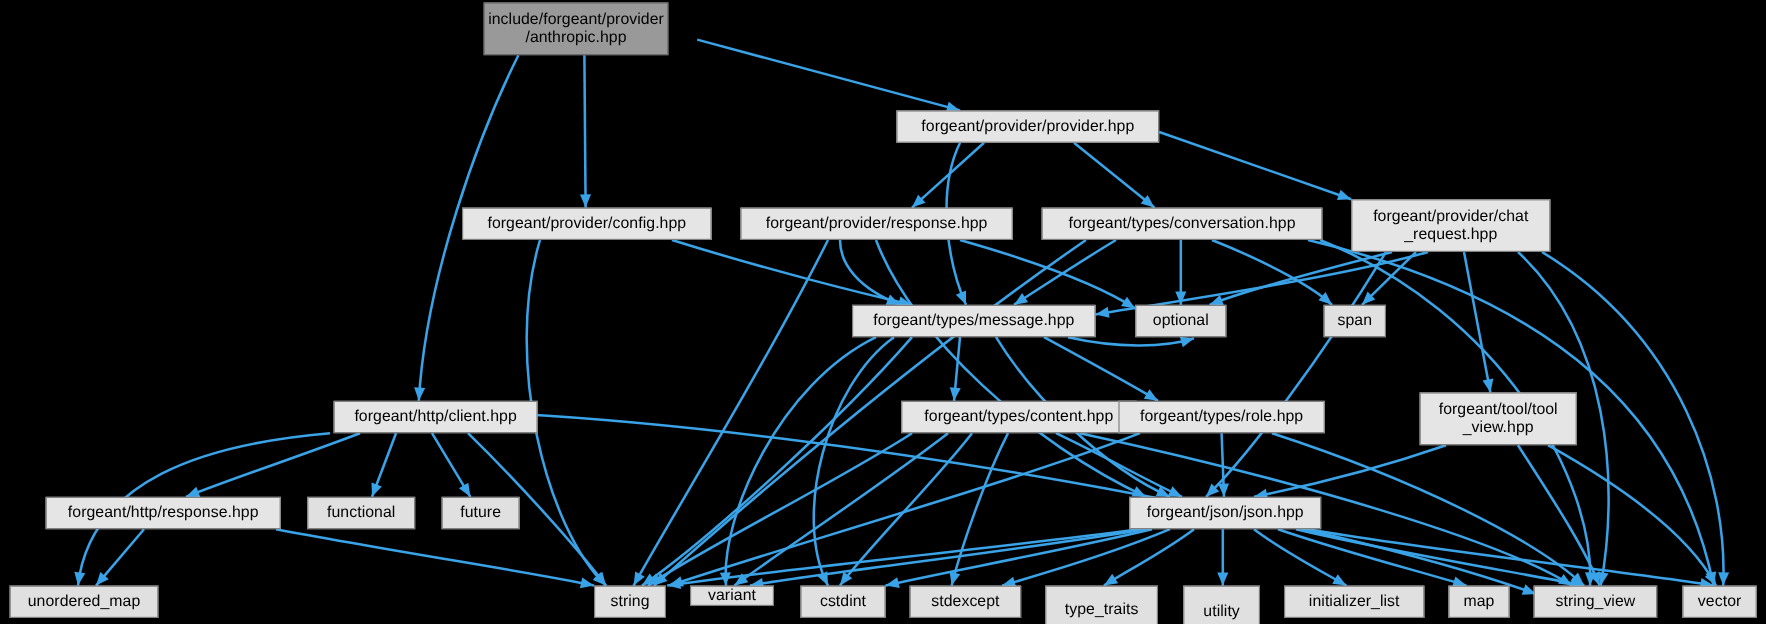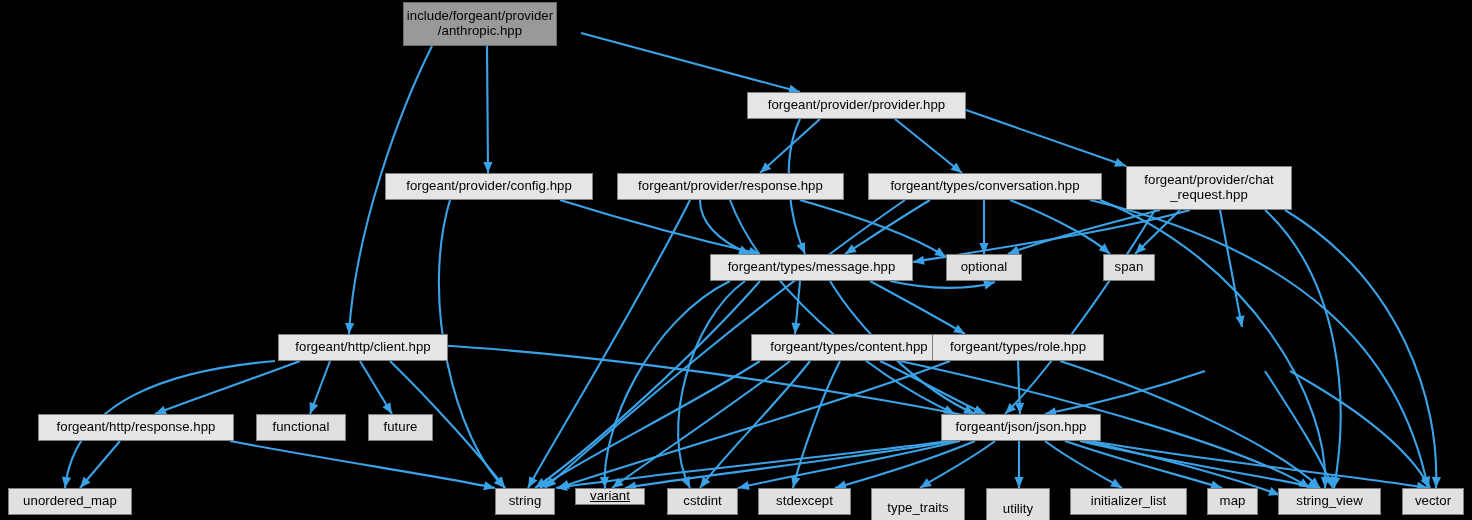--- a/index.html
+++ b/index.html
@@ -197,27 +197,29 @@
     <div class="gnode file" style="left: 385px; top: 173px; width: 208px; height: 27px;"><span>forgeant/provider/config.hpp</span></div>
     <div class="gnode file" style="left: 868px; top: 173px; width: 234px; height: 27px;"><span>forgeant/types/conversation.hpp</span></div>
     <div class="gnode file" style="left: 1126px; top: 166px; width: 166px; height: 44px;"><span>forgeant/provider/chat
 _request.hpp</span></div>
     <div class="gnode file" style="left: 710px; top: 254px; width: 203px; height: 27px;"><span>forgeant/types/message.hpp</span></div>
     <div class="gnode system" style="left: 946px; top: 254px; width: 76px; height: 27px;"><span>optional</span></div>
     <div class="gnode system" style="left: 1103px; top: 254px; width: 52px; height: 27px;"><span>span</span></div>
     <div class="gnode file" style="left: 263px; top: 334px; width: 170px; height: 27px; margin-left: 15px;"><span>forgeant/http/client.hpp</span></div>
     <div class="gnode file" style="left: 711px; top: 334px; width: 196px; height: 27px; margin-left: 40px;"><span>forgeant/types/content.hpp</span></div>
     <div class="gnode file" style="left: 932px; top: 334px; width: 172px; height: 27px;"><span>forgeant/types/role.hpp</span></div>
+    <div class="gnode file" style="left: 1183px; top: 327px; width: 131px; height: 44px;"><span>forgeant/tool/tool
+_view.hpp</span></div>
     <div class="gnode file" style="left: 38px; top: 414px; width: 196px; height: 27px;"><span>forgeant/http/response.hpp</span></div>
     <div class="gnode system" style="left: 256px; top: 414px; width: 90px; height: 27px;"><span>functional</span></div>
     <div class="gnode system" style="left: 368px; top: 414px; width: 65px; height: 27px;"><span>future</span></div>
     <div class="gnode file" style="left: 941px; top: 414px; width: 160px; height: 27px;"><span>forgeant/json/json.hpp</span></div>
     <div class="gnode system" style="left: 8px; top: 488px; width: 124px; height: 27px;"><span>unordered_map</span></div>
     <div class="gnode system" style="left: 495px; top: 488px; width: 60px; height: 27px;"><span>string</span></div>
-    <div class="gnode system" style="left: 575px; top: 488px; width: 70px; height: 17px; text-decoration: underline;"><span>variant</span></div>
+    <div class="gnode system" style="left: 575px; top: 488px; width: 70px; height: 17px;"><span>variant</span></div>
     <div class="gnode system" style="left: 667px; top: 488px; width: 71px; height: 27px;"><span>cstdint</span></div>
     <div class="gnode system" style="left: 758px; top: 488px; width: 93px; height: 27px;"><span>stdexcept</span></div>
     <div class="gnode system" style="left: 871px; top: 488px; width: 94px; height: 40px;"><span>type_traits</span></div>
     <div class="gnode system" style="left: 986px; top: 488px; width: 64px; height: 43px;"><span>utility</span></div>
     <div class="gnode system" style="left: 1070px; top: 488px; width: 117px; height: 27px;"><span>initializer_list</span></div>
     <div class="gnode system" style="left: 1207px; top: 488px; width: 51px; height: 27px;"><span>map</span></div>
     <div class="gnode system" style="left: 1278px; top: 488px; width: 103px; height: 27px;"><span>string_view</span></div>
     <div class="gnode system" style="left: 1402px; top: 488px; width: 62px; height: 27px;"><span>vector</span></div>
   </div>
 

